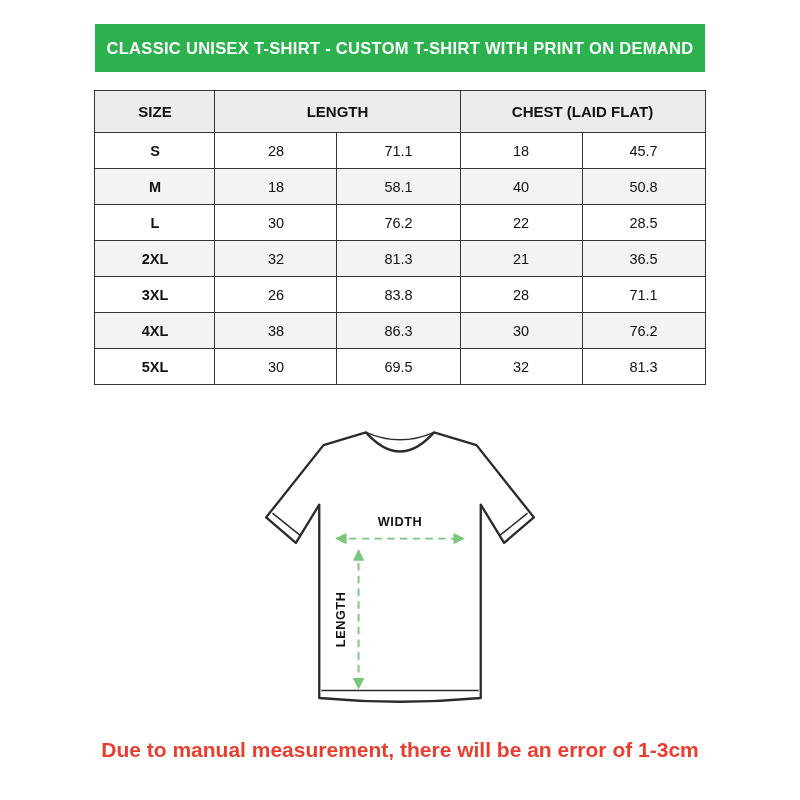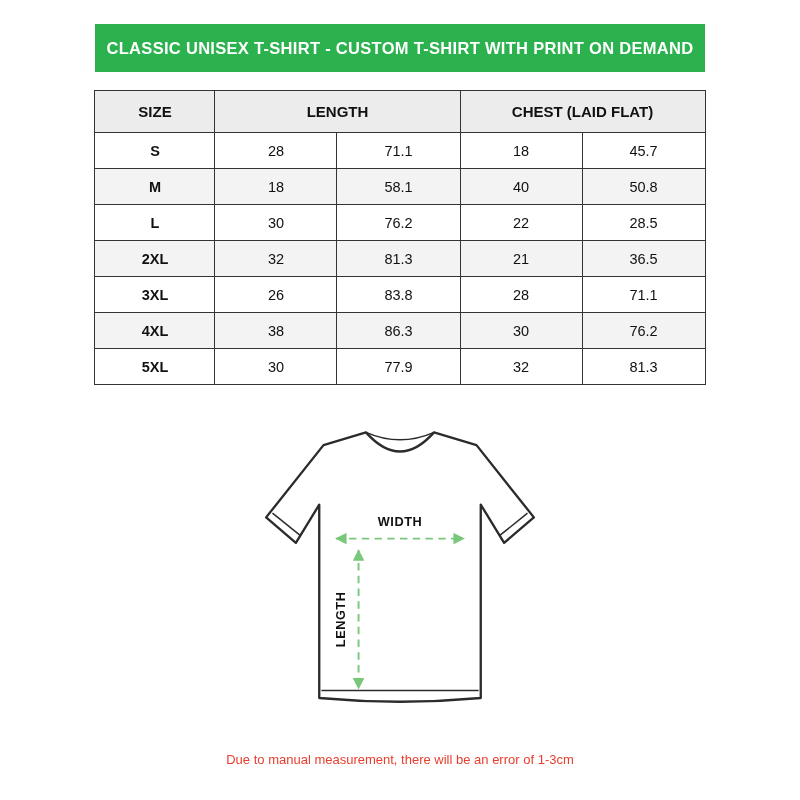--- a/index.html
+++ b/index.html
@@ -88,25 +88,25 @@
   }
   .arrowhead { fill: var(--arrow-green); }
   .measure-label {
     font-family: "Liberation Sans", sans-serif;
     font-size: 12px;
     font-weight: 700;
     fill: #111;
     letter-spacing: 0.5px;
   }
   .note {
-    margin: 22px auto 0 auto;
+    margin: 8px auto 0 auto;
     text-align: center;
     color: var(--note-red);
-    font-weight: 400;
-    font-size: 13px;
+    font-weight: 700;
+    font-size: 21px;
   }
 </style>
 </head>
 <body>
 
 <div class="page">
 
   <header class="banner">
     <h1>CLASSIC UNISEX T-SHIRT - CUSTOM T-SHIRT WITH PRINT ON DEMAND</h1>
   </header>
@@ -165,21 +165,21 @@
       <tr>
         <td class="size-cell">4XL</td>
         <td>38</td>
         <td>86.3</td>
         <td>30</td>
         <td>76.2</td>
       </tr>
       <tr>
         <td class="size-cell">5XL</td>
         <td>30</td>
-        <td>77.9</td>
+        <td>69.5</td>
         <td>32</td>
         <td>81.3</td>
       </tr>
     </tbody>
   </table>
 
   <figure class="diagram" style="margin-left:auto;margin-right:auto;">
     <svg width="340" height="319" viewBox="0 0 320 300" aria-hidden="true">
       <defs>
         <marker id="arrowEnd" viewBox="0 0 10 10" refX="9" refY="5" markerWidth="6" markerHeight="6" orient="auto">

